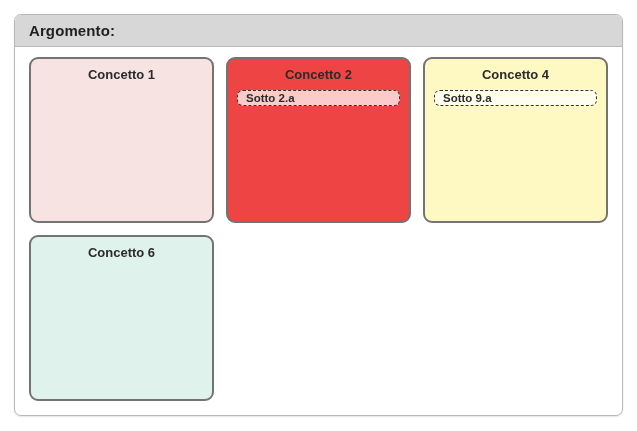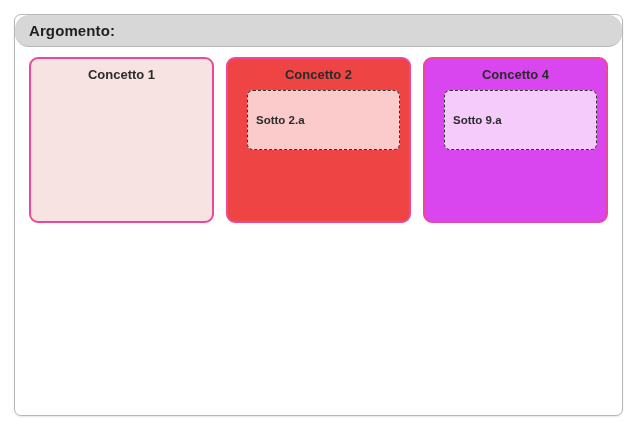--- a/index.html
+++ b/index.html
@@ -38,21 +38,20 @@
   }
 
   .panel-header {
     height: 32px;
     box-sizing: border-box;
     background: #d7d7d7;
     border-bottom: 1px solid #b8b8b8;
     display: flex;
     align-items: center;
     padding: 0 0 0 14px;
-    border-radius: 14px;
   }
 
   .panel-title {
     font-size: 15px;
     font-weight: bold;
     color: #1f1f1f;
     letter-spacing: 0.1px;
     white-space: nowrap;
   }
 
@@ -67,21 +66,21 @@
     display: grid;
     grid-template-columns: repeat(3, 1fr);
     grid-template-rows: repeat(2, 1fr);
     column-gap: 12px;
     row-gap: 12px;
     height: 100%;
   }
 
   .card {
     box-sizing: border-box;
-    border: 2px solid #ec4899;
+    border: 2px solid #737373;
     border-radius: 9px;
     padding: 8px 9px 9px 9px;
     display: flex;
     flex-direction: column;
     align-items: stretch;
     overflow: hidden;
   }
 
   .card-title {
     text-align: center;
@@ -91,27 +90,26 @@
     line-height: 16px;
     margin-bottom: 7px;
     white-space: nowrap;
   }
 
   .subbox {
     box-sizing: border-box;
     border: 1px dashed #333333;
     border-radius: 6px;
     background: rgba(255,255,255,0.72);
-    padding: 22px 8px;
+    padding: 0 8px;
     font-size: 11.5px;
     font-weight: bold;
     color: #2b2b2b;
     line-height: 14px;
     white-space: nowrap;
-    margin-left: 10px;
   }
 </style>
 </head>
 <body>
 
 <div class="canvas">
 
   <div class="panel">
 
     <div class="panel-header">
@@ -125,24 +123,28 @@
           <div class="card-title">Concetto 1</div>
 
         </div>
 
         <div class="card" style="background: #ef4444;">
           <div class="card-title">Concetto 2</div>
           <div class="subbox">Sotto 2.a</div>
         </div>
 
 
-        <div class="card" style="background: #d946ef;">
+        <div class="card" style="background: #fef9c3;">
           <div class="card-title">Concetto 4</div>
           <div class="subbox">Sotto 9.a</div>
         </div>
 
 
+        <div class="card" style="background: rgb(223, 242, 236);">
+          <div class="card-title">Concetto 6</div>
+
+        </div>
 
       </div>
     </div>
 
   </div>
 </div>
 
 </body></html>

